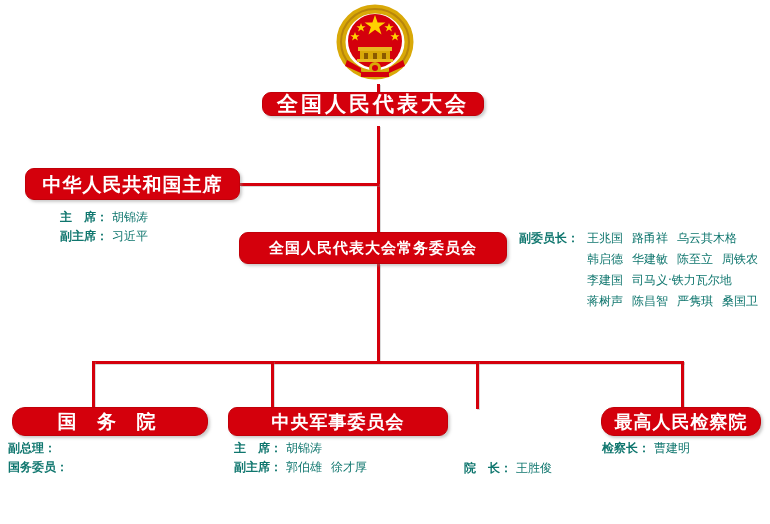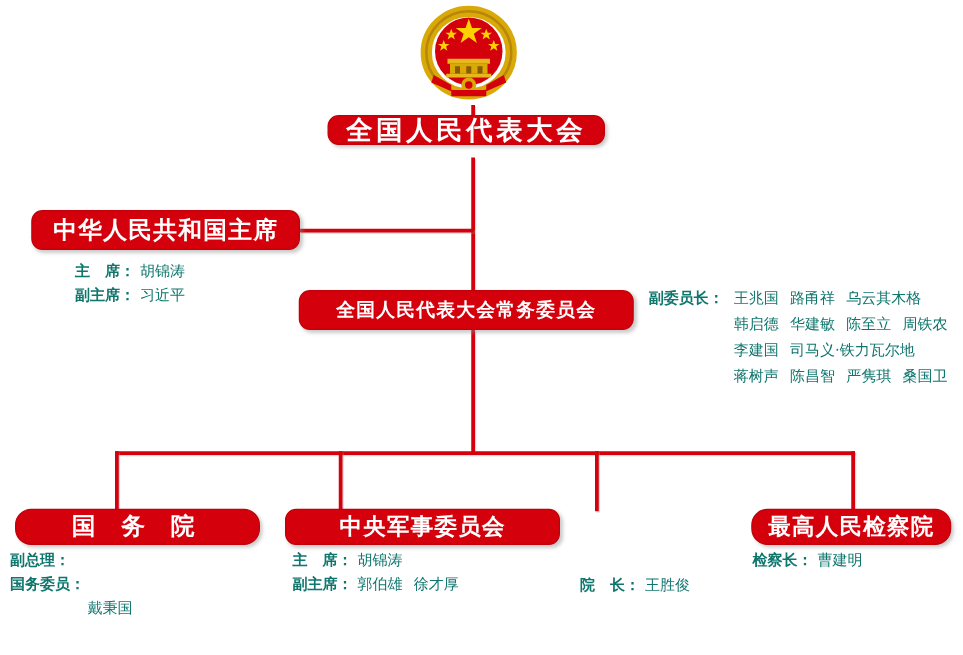--- a/index.html
+++ b/index.html
@@ -215,24 +215,20 @@
         <span class="names"><span class="name">蒋树声</span><span class="name">陈昌智</span><span class="name">严隽琪</span><span class="name">桑国卫</span></span>
       </div>
     </div>
   <div class="officials" id="off-statecouncil">
       <div class="row">
         <span class="role w-sc">副总理：</span>
       </div>
       <div class="row">
         <span class="role w-sc">国务委员：</span>
       </div>
-      <div class="row cont">
-        <span class="role w-sc">国务委员：</span>
-        <span class="names"><span class="name">戴秉国</span></span>
-      </div>
     </div>
   <div class="officials" id="off-cmc">
       <div class="row">
         <span class="role w-cmc">主　席：</span>
         <span class="names"><span class="name">胡锦涛</span></span>
       </div>
       <div class="row">
         <span class="role w-cmc">副主席：</span>
         <span class="names"><span class="name">郭伯雄</span><span class="name">徐才厚</span></span>
       </div>

